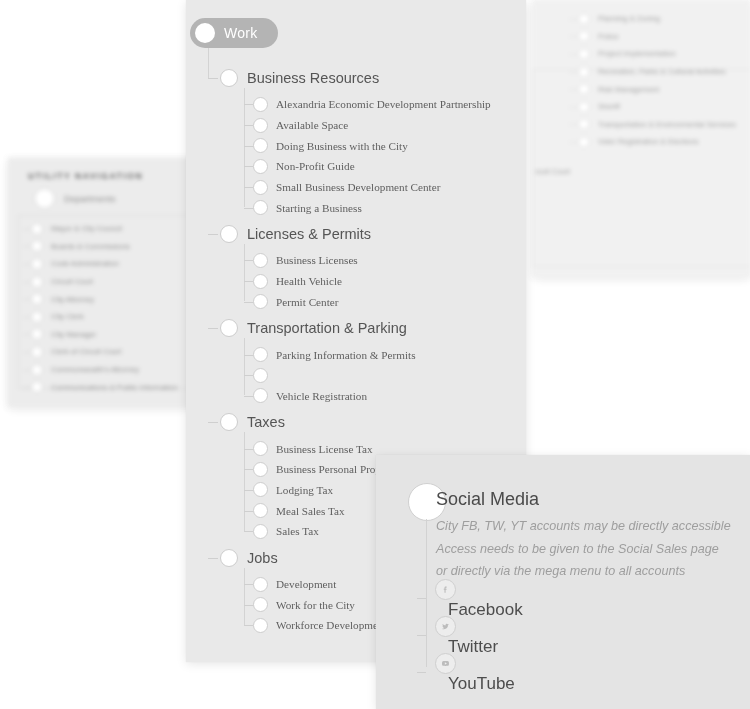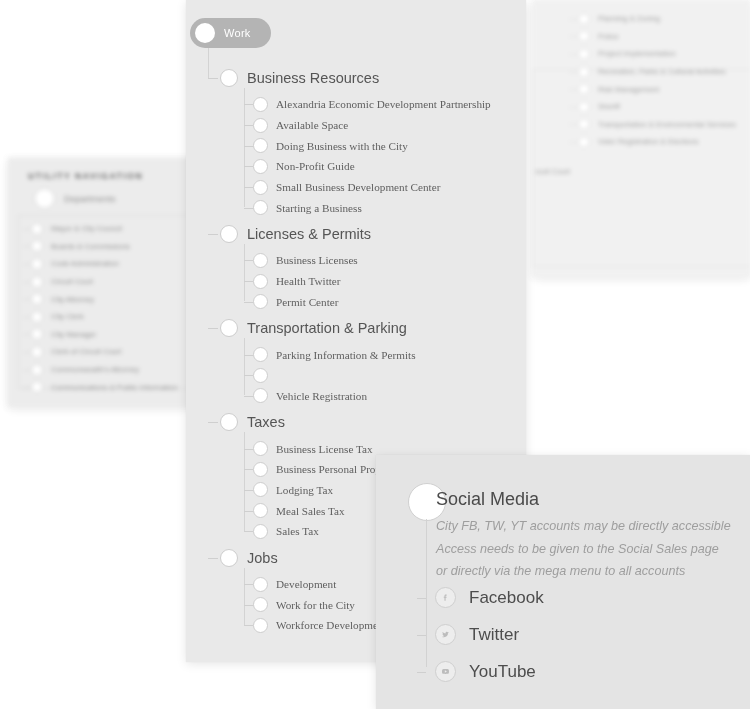--- a/index.html
+++ b/index.html
@@ -117,21 +117,21 @@
     position: absolute; left: 4px; top: 18px;
     height: 30px; border-radius: 15px;
     background: #b4b4b4;
     display: flex; align-items: center; gap: 9px;
     padding: 0 20px 0 5px;
   }
   .work-pill .pill-dot {
     width: 20px; height: 20px; border-radius: 50%; background: #ffffff;
   }
   .work-pill .pill-label {
-    font-size: 11px; color: #ffffff; letter-spacing: 0.3px;
+    font-size: 14px; color: #ffffff; letter-spacing: 0.3px;
   }
 
   
   .trunk {
     position: absolute; left: 22px; top: 48px;
     width: 1px; background: #d3d3d3;
   }
 
   .tree { position: absolute; left: 0; top: 62px; width: 100%; }
 
@@ -205,22 +205,23 @@
     position: absolute; left: 60px; top: 60px; width: 310px;
   }
   #social-panel .sm-note {
     font-size: 12.6px; font-style: italic; color: #9e9e9e;
     line-height: 22.5px; white-space: nowrap;
   }
   #social-panel .sm-links { position: absolute; left: 0; top: 124px; width: 100%; }
   #social-panel .sm-link {
     position: relative;
     height: 37px;
-    display: flex; align-items: center;
+    display: flex; 
     padding-left: 59px;
+    flex-direction: column;
   }
   #social-panel .sm-link::before {
     content: ""; position: absolute; left: 41px; top: 50%;
     width: 9px; height: 1px; background: #cfcfcf;
   }
   #social-panel .sm-ico {
     width: 19px; height: 19px; border-radius: 50%;
     border: 1px solid #cfcfcf; background: #ededed;
     flex: none;
     display: flex; align-items: center; justify-content: center;
@@ -374,21 +375,21 @@
             <span class="node"></span>
             <span class="l1-label">Licenses &amp; Permits</span>
           </div>
           <div class="children">
             <div class="l2-row">
               <span class="node"></span>
               <span class="l2-label">Business Licenses</span>
             </div>
             <div class="l2-row">
               <span class="node"></span>
-              <span class="l2-label">Health Twitter</span>
+              <span class="l2-label">Health Vehicle</span>
             </div>
             <div class="l2-row">
               <span class="node"></span>
               <span class="l2-label">Permit Center</span>
             </div>
           </div>
         </div>
         <div class="group">
           <div class="l1-row">
             <span class="node"></span>

